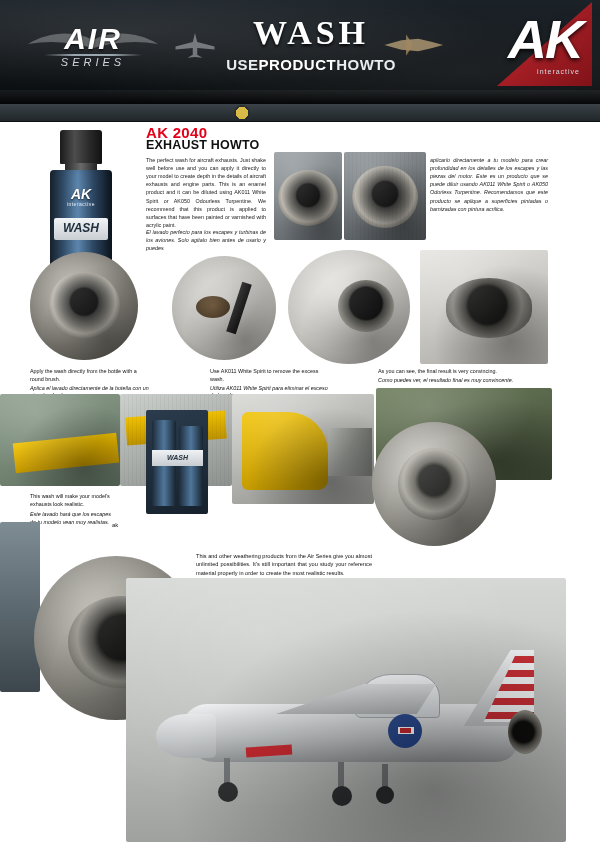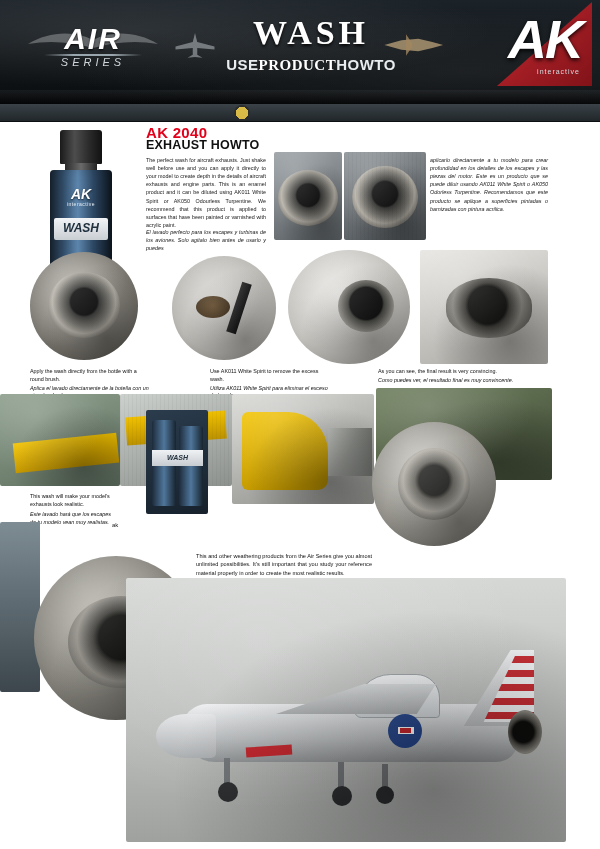--- a/index.html
+++ b/index.html
@@ -69,21 +69,21 @@
   .howto-big {
     font-size: 34px; font-weight: bold; letter-spacing: 4px;
     font-family: "Liberation Serif", serif;
     text-shadow: 0 2px 3px rgba(0,0,0,0.85);
   }
   .howto-sub {
     margin-top: 4px;
     font-size: 15px; font-weight: bold; letter-spacing: 0.5px;
     color: #e9edf0;
   }
-  .howto-sub .hl { color: #ffffff; font-family: Liberation Serif, serif; }
+  .howto-sub .hl { color: #ffffff; }
 
   
   .plane {
     position: absolute;
     opacity: 0.85;
   }
   .ak-text {
     position: absolute; right: 18px; top: 8px;
     font-size: 54px; font-weight: bold; font-style: italic;
     color: #ffffff;

